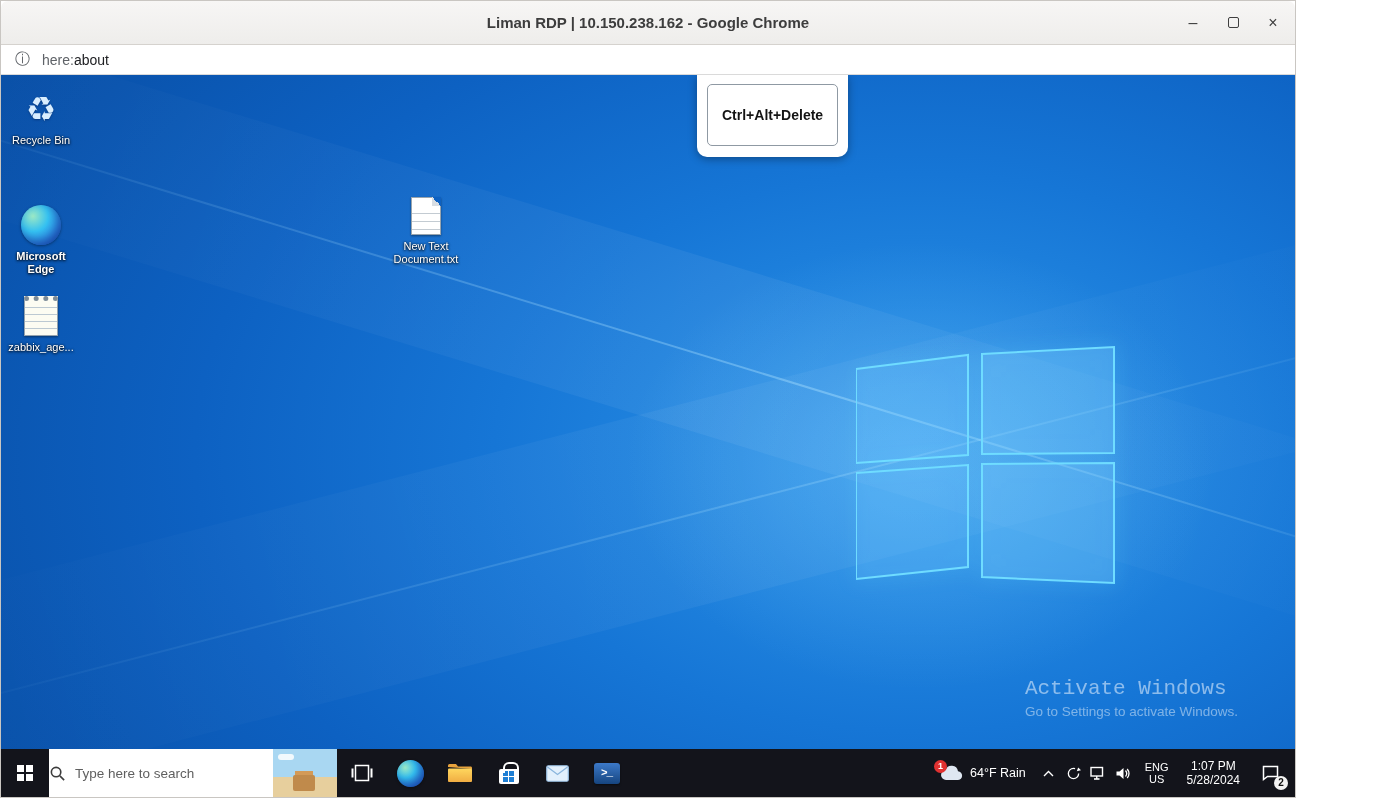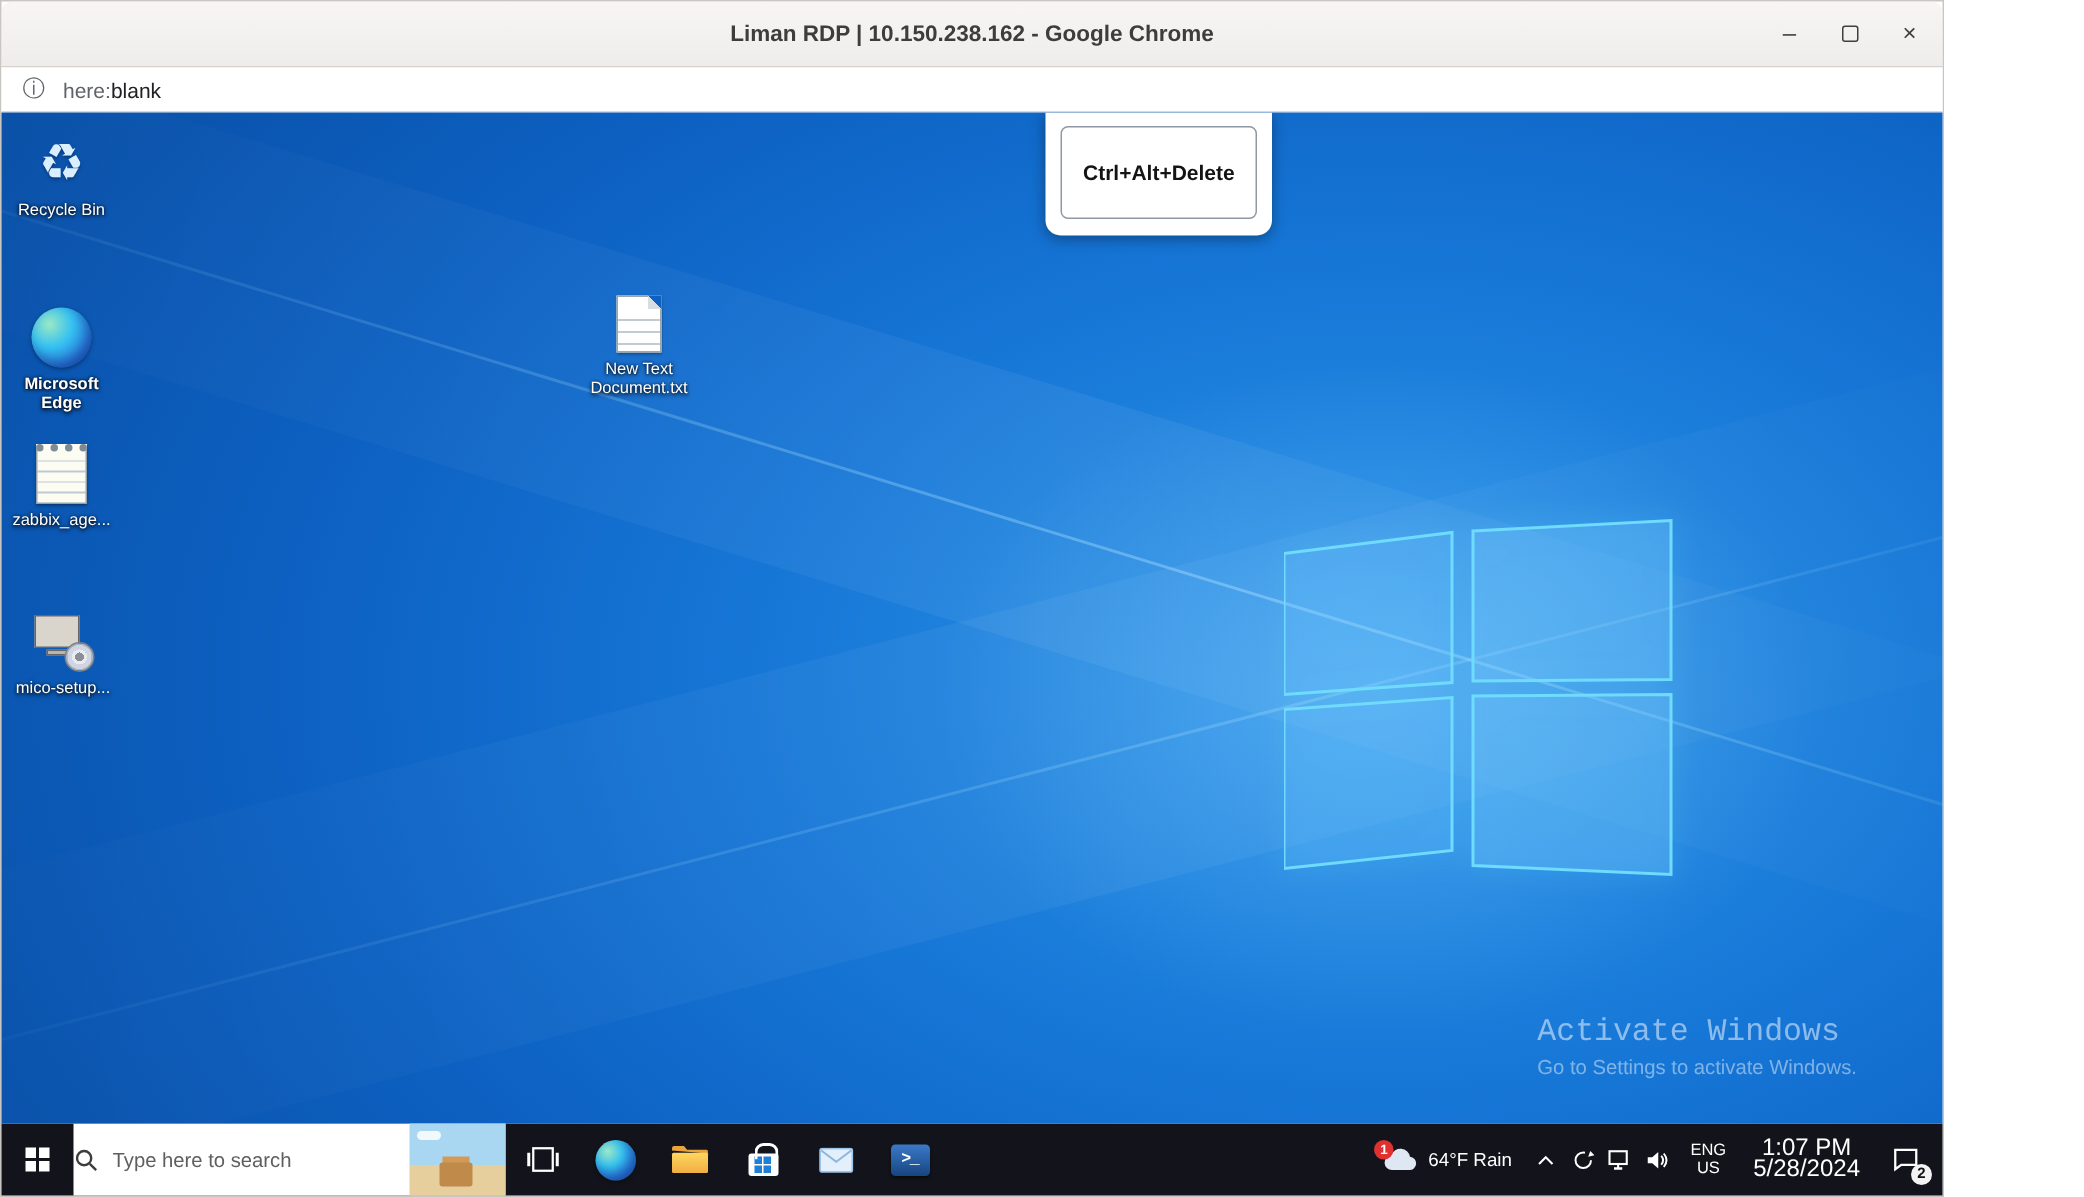--- a/index.html
+++ b/index.html
@@ -112,21 +112,21 @@
 
   .tray { margin-left:auto; display:flex; align-items:center; padding-right:4px; }
   .tray button { height:48px; display:flex; align-items:center; justify-content:center; }
   .weather-btn { gap:7px; padding:0 10px; }
   .cloud-wrap { position:relative; display:inline-flex; }
   .badge-red { position:absolute; top:-5px; left:-6px; width:13px; height:13px; border-radius:50%;
     background:#e03131; color:#fff; font-size:9px; line-height:13px; text-align:center; font-weight:bold; }
   .wtext { font-size:12.5px; }
   .tray-ic { width:25px; }
   .lang { flex-direction:column; font-size:11px; line-height:12.5px; padding:0 9px; }
-  .clockb { flex-direction:column; font-size:16px; line-height:14.5px; padding:0 9px; }
+  .clockb { flex-direction:column; font-size:12px; line-height:14.5px; padding:0 9px; }
   .actionb { width:42px; position:relative; }
   .badge-count { position:absolute; right:3px; bottom:7px; width:14px; height:14px; border-radius:50%;
     background:#f3f3f3; color:#111; font-size:10px; line-height:14px; text-align:center; font-weight:bold; }
 </style>
 </head>
 <body>
 
 <div class="chrome-window">
 
   <div class="titlebar">
@@ -139,21 +139,21 @@
         <span class="max-square"></span>
       </button>
       <button class="wc">
         <span>×</span>
       </button>
     </div>
   </div>
 
   <div class="infobar">
     <span class="info-ic">ⓘ</span>
-    <span class="url"><span class="scheme">here:</span><span class="rest">blank</span></span>
+    <span class="url"><span class="scheme">here:</span><span class="rest">about</span></span>
   </div>
 
   <div class="desktop">
 
     <div class="beam beamWide1"></div>
     <div class="beam beamWide2"></div>
     <div class="beam beamA"></div>
     <div class="beam beamB"></div>
 
     <svg class="win-logo" viewBox="0 0 260 250">
@@ -181,30 +181,20 @@
       <div class="ilabel">Microsoft Edge</div>
     </div>
 
     <div class="icon-item" style="left:1px; top:219px;">
       <div class="ig">
           <span class="notepad"></span>
         </div>
       <div class="ilabel">zabbix_age...</div>
     </div>
 
-    <div class="icon-item" style="left:2px; top:331px;">
-      <div class="ig">
-        <span class="setup-box">
-          <span class="setup-pc"><span class="setup-screen"></span></span>
-          <span class="setup-stand"></span>
-          <span class="setup-disc"></span>
-        </span>
-      </div>
-      <div class="ilabel">mico-setup...</div>
-    </div>
 
     <div class="icon-item" style="left:386px; top:118px;">
       <div class="ig">
           <span class="textdoc"></span>
         </div>
       <div class="ilabel">New Text Document.txt</div>
     </div>
 
     <div class="activate">
       <div class="a1">Activate Windows</div>

